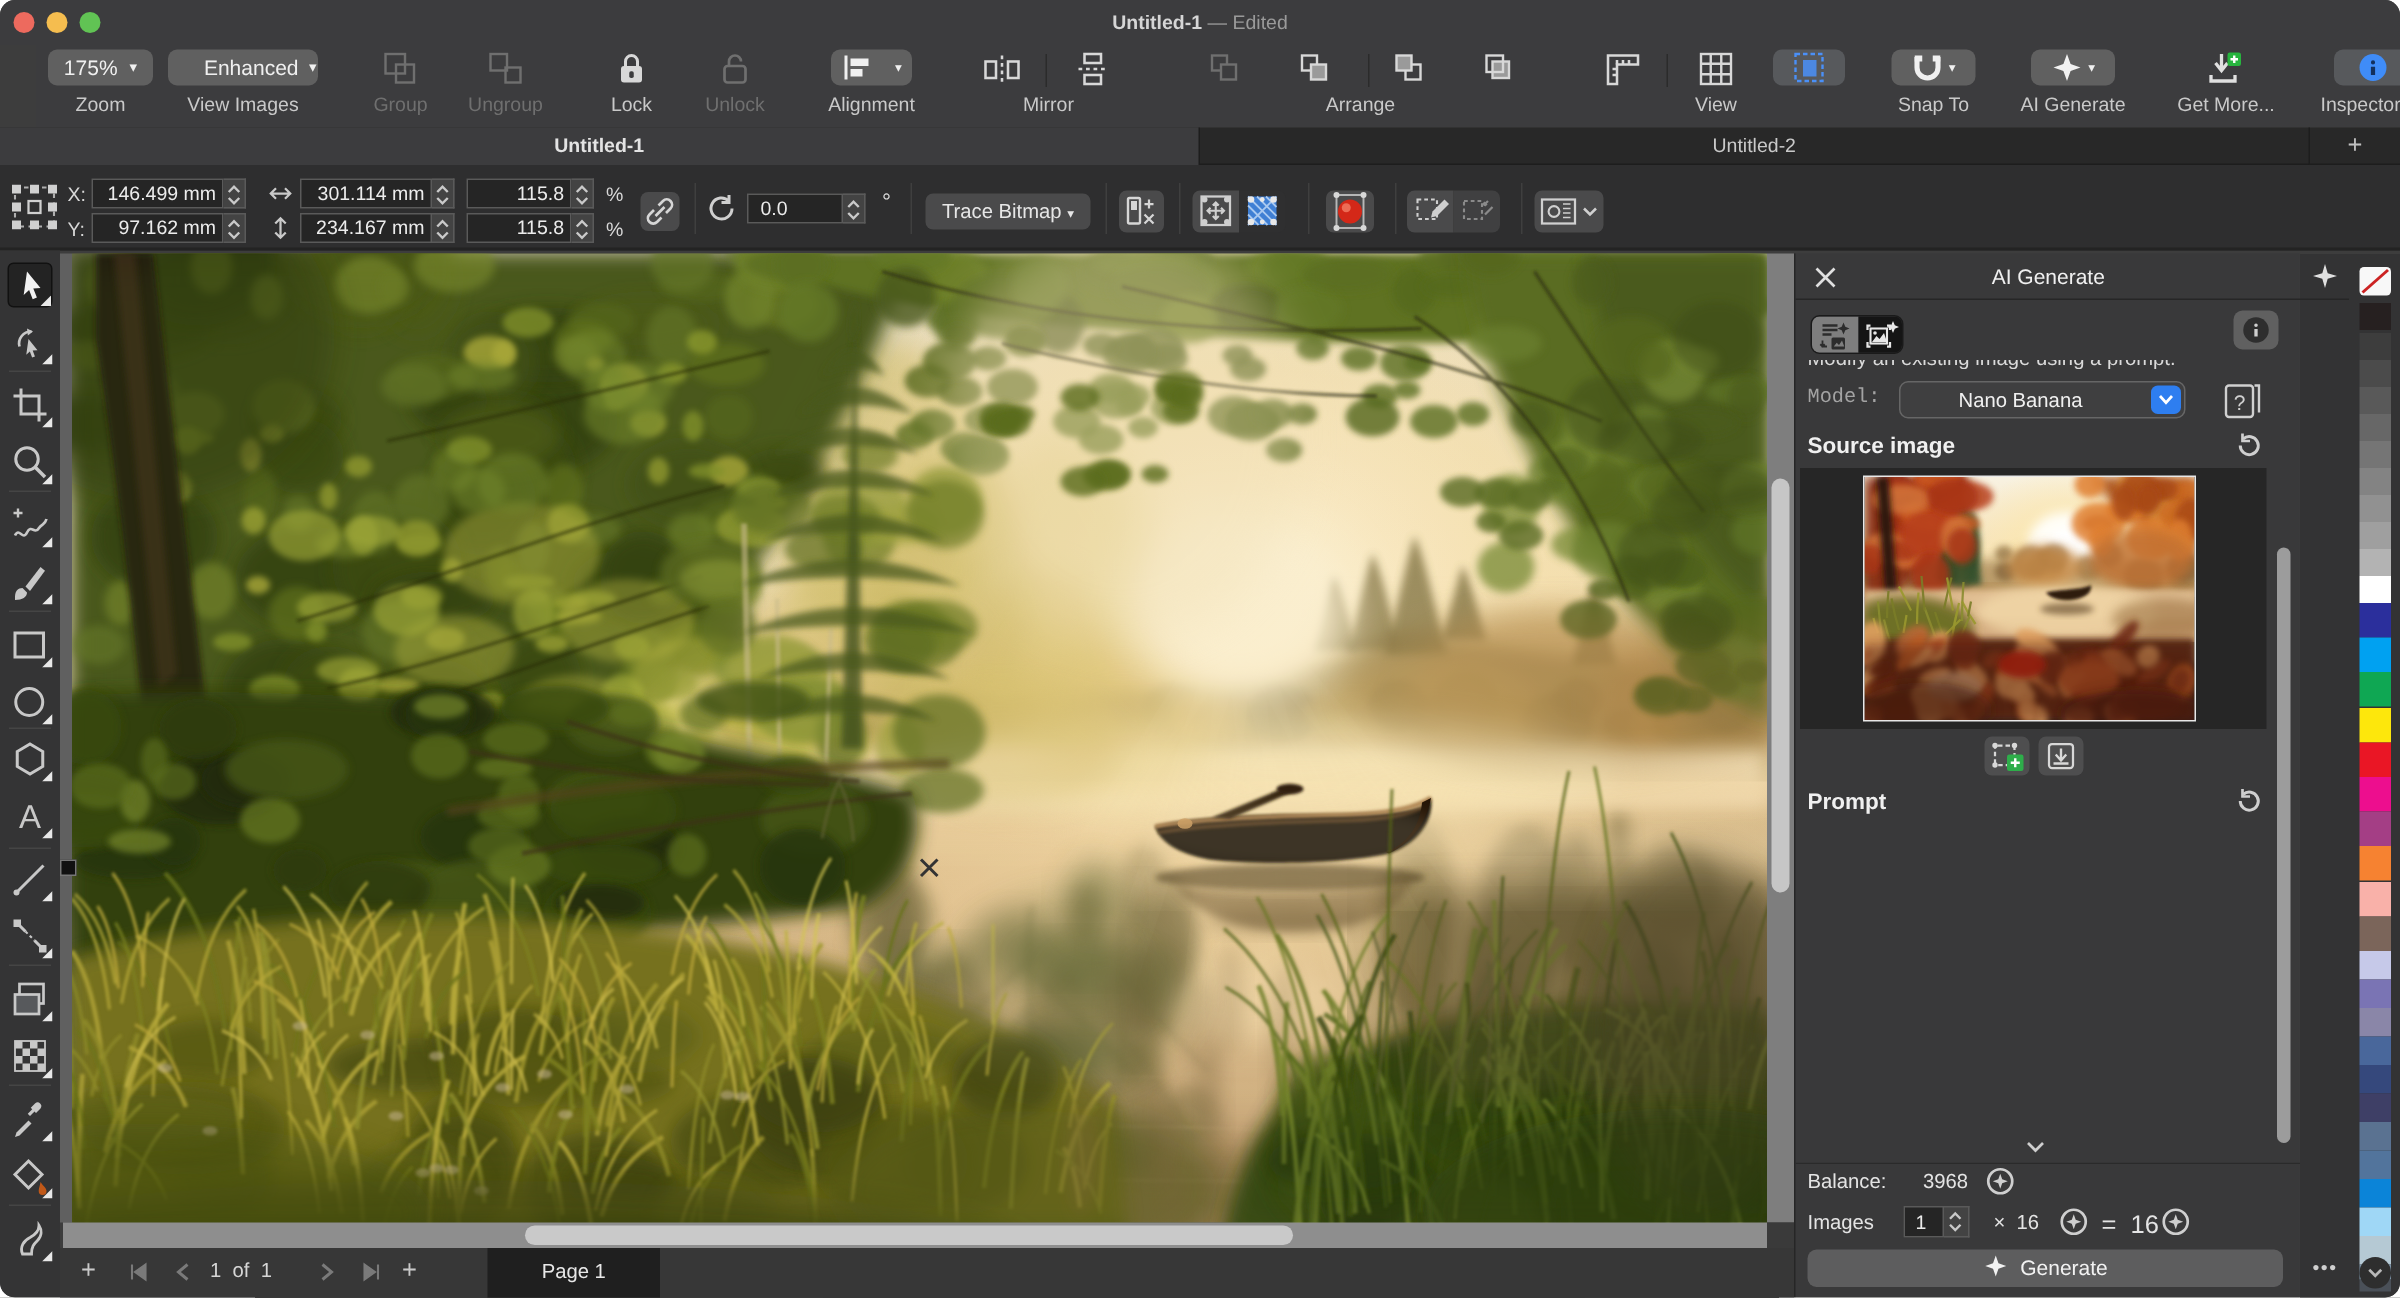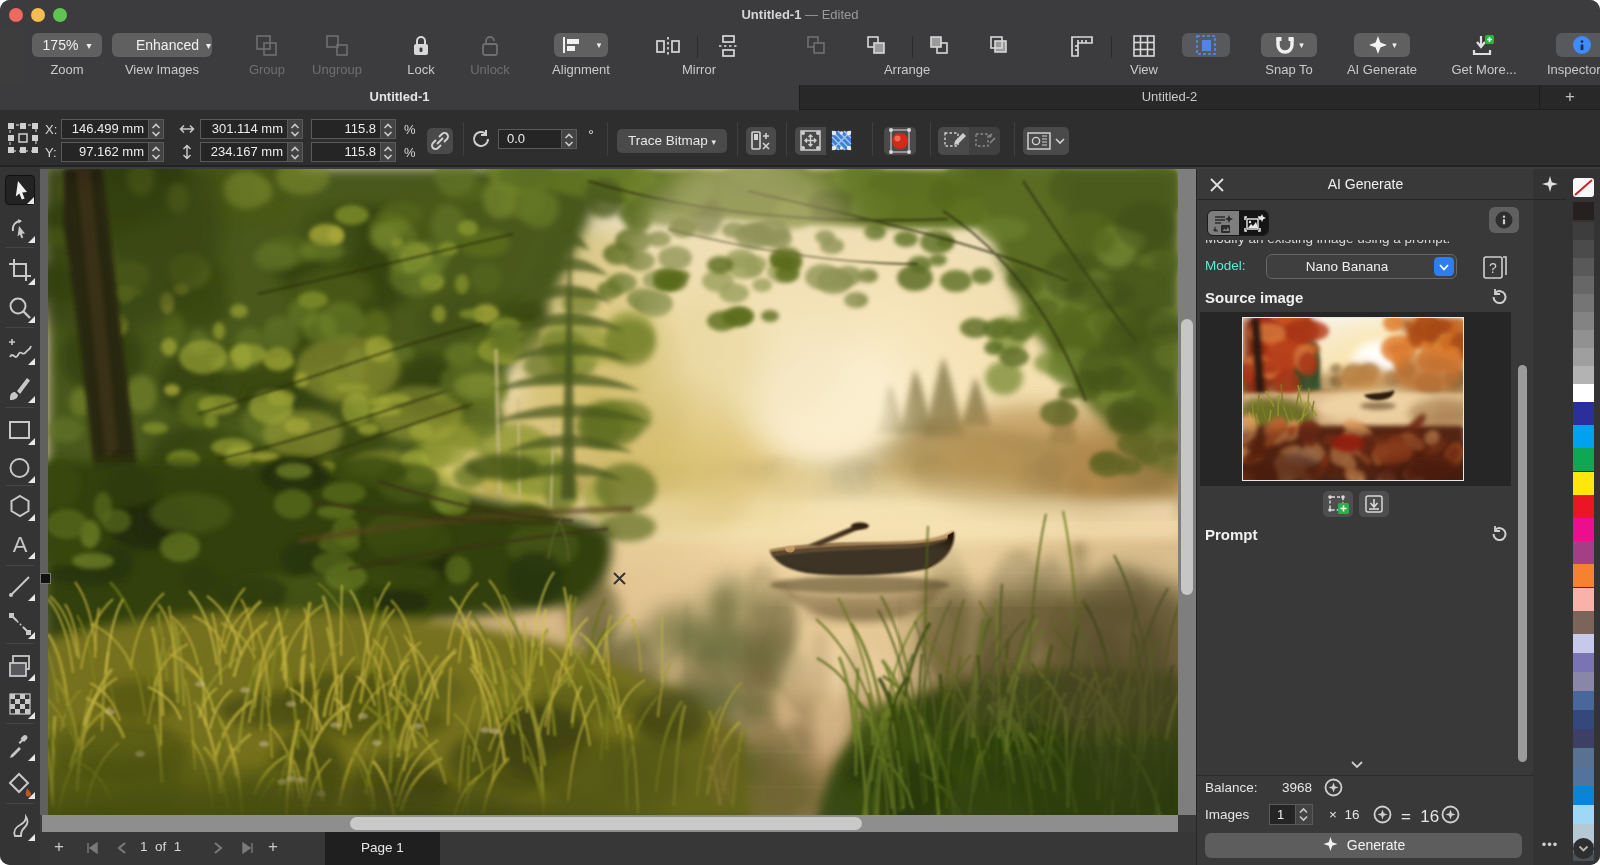--- a/index.html
+++ b/index.html
@@ -1668,21 +1668,21 @@
             <path d="M23 3 l1.2 2.8 2.8 1.2 -2.8 1.2 -1.2 2.8 -1.2 -2.8 -2.8 -1.2 2.8 -1.2 z" fill="#e8e8e8"></path>
           </svg></div>
       </div>
 <div style="position:absolute; left:292px; top:38px; width:30px; height:26px; background:#606060; border-radius:6px;"><svg style="margin:3px 0 0 5px;" width="20" height="20" viewBox="0 0 20 20">
           <circle cx="10" cy="10" r="8.5" fill="#2e2e2e"></circle>
           <path d="M10 5.6 a1.2 1.2 0 1 0 0 2.4 a1.2 1.2 0 0 0 0-2.4 Z M8.9 9.3 h2.2 v5 h-2.2 Z" fill="#cfcfcf"></path>
         </svg></div>
 <div style="position:absolute; left:8px; top:71px; width:300px; height:6px; overflow:hidden;">
         <div style="position:relative; top:-9px; font-size:13.5px; color:#dadada;">Modify an existing image using a prompt.</div>
       </div>
-<div style="position:absolute; left:8px; top:89px; font-size:13.5px; color:#5eead4;">Model:</div>
+<div style="position:absolute; left:8px; top:89px; font-size:13.5px; color:#a3a3a3;font-family:Liberation Mono, monospace;">Model:</div>
 <div style="position:absolute; left:69px; top:85px; width:191px; height:25px; background:#3f3f40; border:1px solid #666; border-radius:6px;">
 <div style="position:absolute; width:160px; text-align:center; top:4px; font-size:13.5px; color:#f0f0f0;">Nano Banana</div>
 <div style="position:absolute; right:2px; top:2px; width:20px; height:19px; background:#2e7ef0; border-radius:4.5px;">
 <svg style="margin:6px 0 0 5px;" width="10" height="7" viewBox="0 0 10 7">
             <path d="M1 1 L5 5.5 L9 1" stroke="#fff" stroke-width="1.8" fill="none"></path>
           </svg></div>
       </div>
 <div style="position:absolute; left:282px; top:85px; width:32px; height:27px;">
 <svg width="32" height="27" viewBox="0 0 32 27">
           <path d="M24 3 h3 v18" fill="none" stroke="#d0d0d0" stroke-width="1.6"></path>

